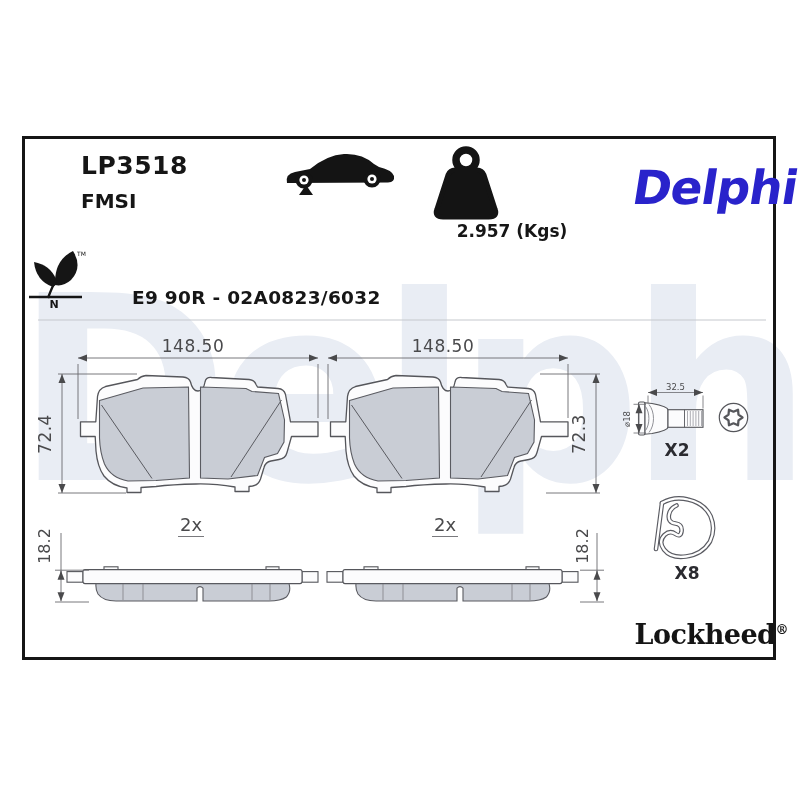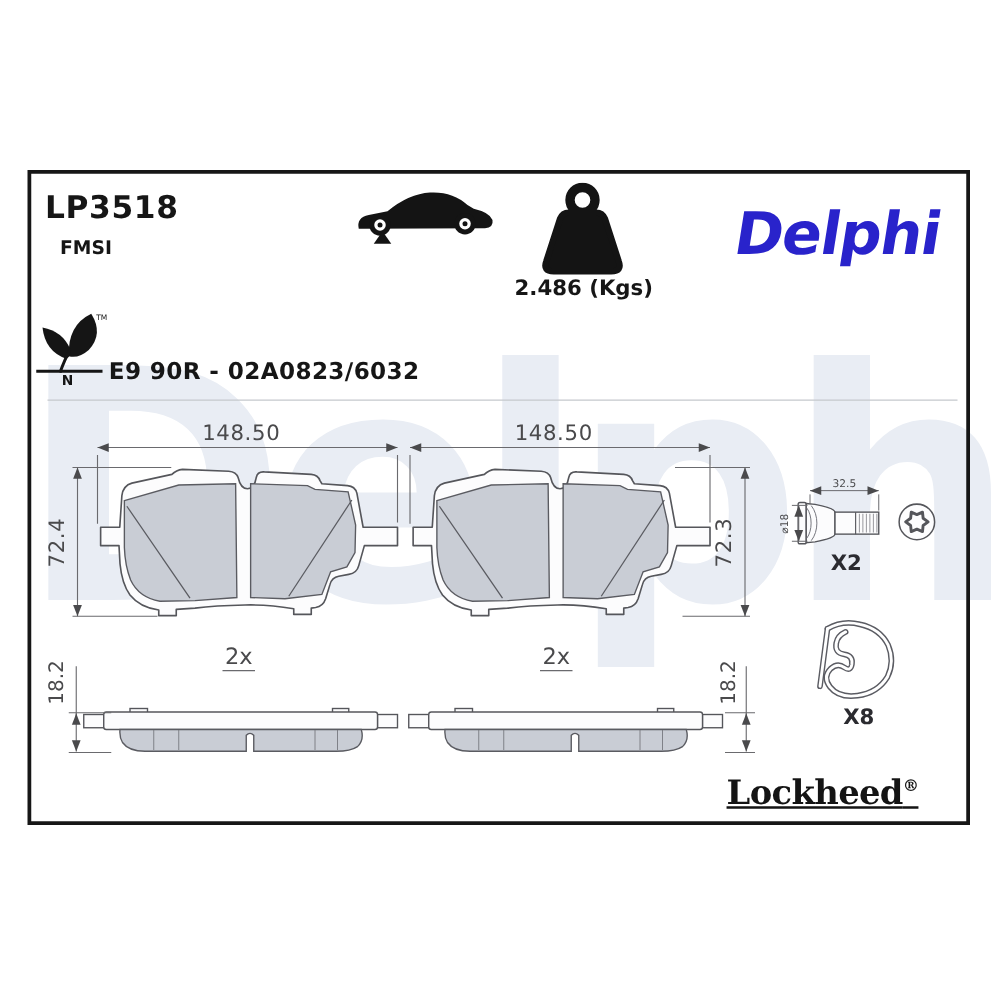--- a/index.html
+++ b/index.html
@@ -3,52 +3,52 @@
 <meta charset="utf-8">
 <style>
   html,body{margin:0;padding:0;background:#ffffff;}
   .page{position:relative;width:800px;height:800px;background:#fff;overflow:hidden;
         font-family:"DejaVu Sans","Liberation Sans",sans-serif;}
   .watermark{position:absolute;left:15px;top:262px;z-index:0;white-space:nowrap;
              font-weight:800;font-size:258px;line-height:1;letter-spacing:-12px;
              color:#e9edf4;user-select:none;}
   .frame{position:absolute;left:22px;top:136px;width:748px;height:518px;
          border:3px solid #161616;z-index:1;}
-  .hdr{position:absolute;z-index:3;color:#161616;}
+  .hdr{position:absolute;z-index:3;color:#161616;margin-left:45px;}
   .part{left:36px;top:151px;font-size:25px;font-weight:bold;letter-spacing:.5px;}
-  .fmsi{left:48px;top:189px;font-size:15px;font-weight:bold;}
+  .fmsi{left:36px;top:189px;font-size:20px;font-weight:bold;}
   .wva{left:36px;top:211px;font-size:16.5px;font-weight:bold;letter-spacing:.4px;}
   .weighttxt{left:406px;top:221px;width:122px;text-align:center;font-size:17px;font-weight:bold;}
   .brand{left:588px;top:160px;font-size:47px;font-weight:800;color:#2923cb;letter-spacing:-1px;}
   .brand .dskew{display:inline-block;transform:skewX(-9deg);}
   .approval{left:87px;top:287px;font-size:18.5px;font-weight:bold;letter-spacing:.3px;}
-  .lockheed{left:573px;top:619px;width:170px;text-align:center;color:#141414;
+  .lockheed{left:573px;top:619px;width:170px;text-align:right;color:#141414;
             font-family:"DejaVu Serif","Liberation Serif",serif;font-weight:bold;
-            font-size:27px;letter-spacing:-.5px;text-decoration:underline;}
+            font-size:27px;letter-spacing:-.5px;}
   .lockheed sup{font-size:13px;}
   .icon{position:absolute;z-index:3;}
   svg.art{position:absolute;left:0;top:0;z-index:2;}
   svg text{font-family:"DejaVu Sans","Liberation Sans",sans-serif;}
   .dimtxt{fill:#4a4a4c;font-size:17px;letter-spacing:.5px;}
   .dimtxt-s{fill:#4a4a4c;font-size:16px;}
   .qtytxt{fill:#4a4a4c;font-size:18px;}
   .parttxt{fill:#2b2b30;font-size:17px;font-weight:600;}
   .tinytxt{fill:#4a4a4c;font-size:8.5px;}
 </style>
 </head>
 <body>
 
 <div class="page">
 
   <div class="watermark">Delphi</div>
   <div class="frame"></div>
 
   <div class="hdr part icon">LP3518</div>
   <div class="hdr fmsi icon">FMSI</div>
-  <div class="hdr weighttxt icon">2.486 (Kgs)</div>
+  <div class="hdr weighttxt icon">2.957 (Kgs)</div>
   <div class="hdr brand icon"><span class="dskew">Delphi</span></div>
   <div class="hdr approval icon">E9 90R - 02A0823/6032</div>
   <div class="hdr lockheed icon"><span>Lockheed</span><sup>®</sup></div>
 
   <svg class="icon" style="left:284px;top:143px;" width="112" height="54" viewBox="0 0 112 54">
     <path d="M3,40 Q1,31 11,29 L26,26 Q43,12 60,11 Q78,10 90,21 L95,24 Q108,27 110,33 Q111,39 104,39.5 L5,40 Z" fill="#141414"></path>
     <circle cx="20" cy="37" r="8.6" fill="#141414"></circle>
       <circle cx="20" cy="37" r="4.6" fill="#ffffff"></circle>
       <circle cx="20" cy="37" r="2" fill="#141414"></circle>
     <circle cx="88" cy="36" r="8.6" fill="#141414"></circle>

